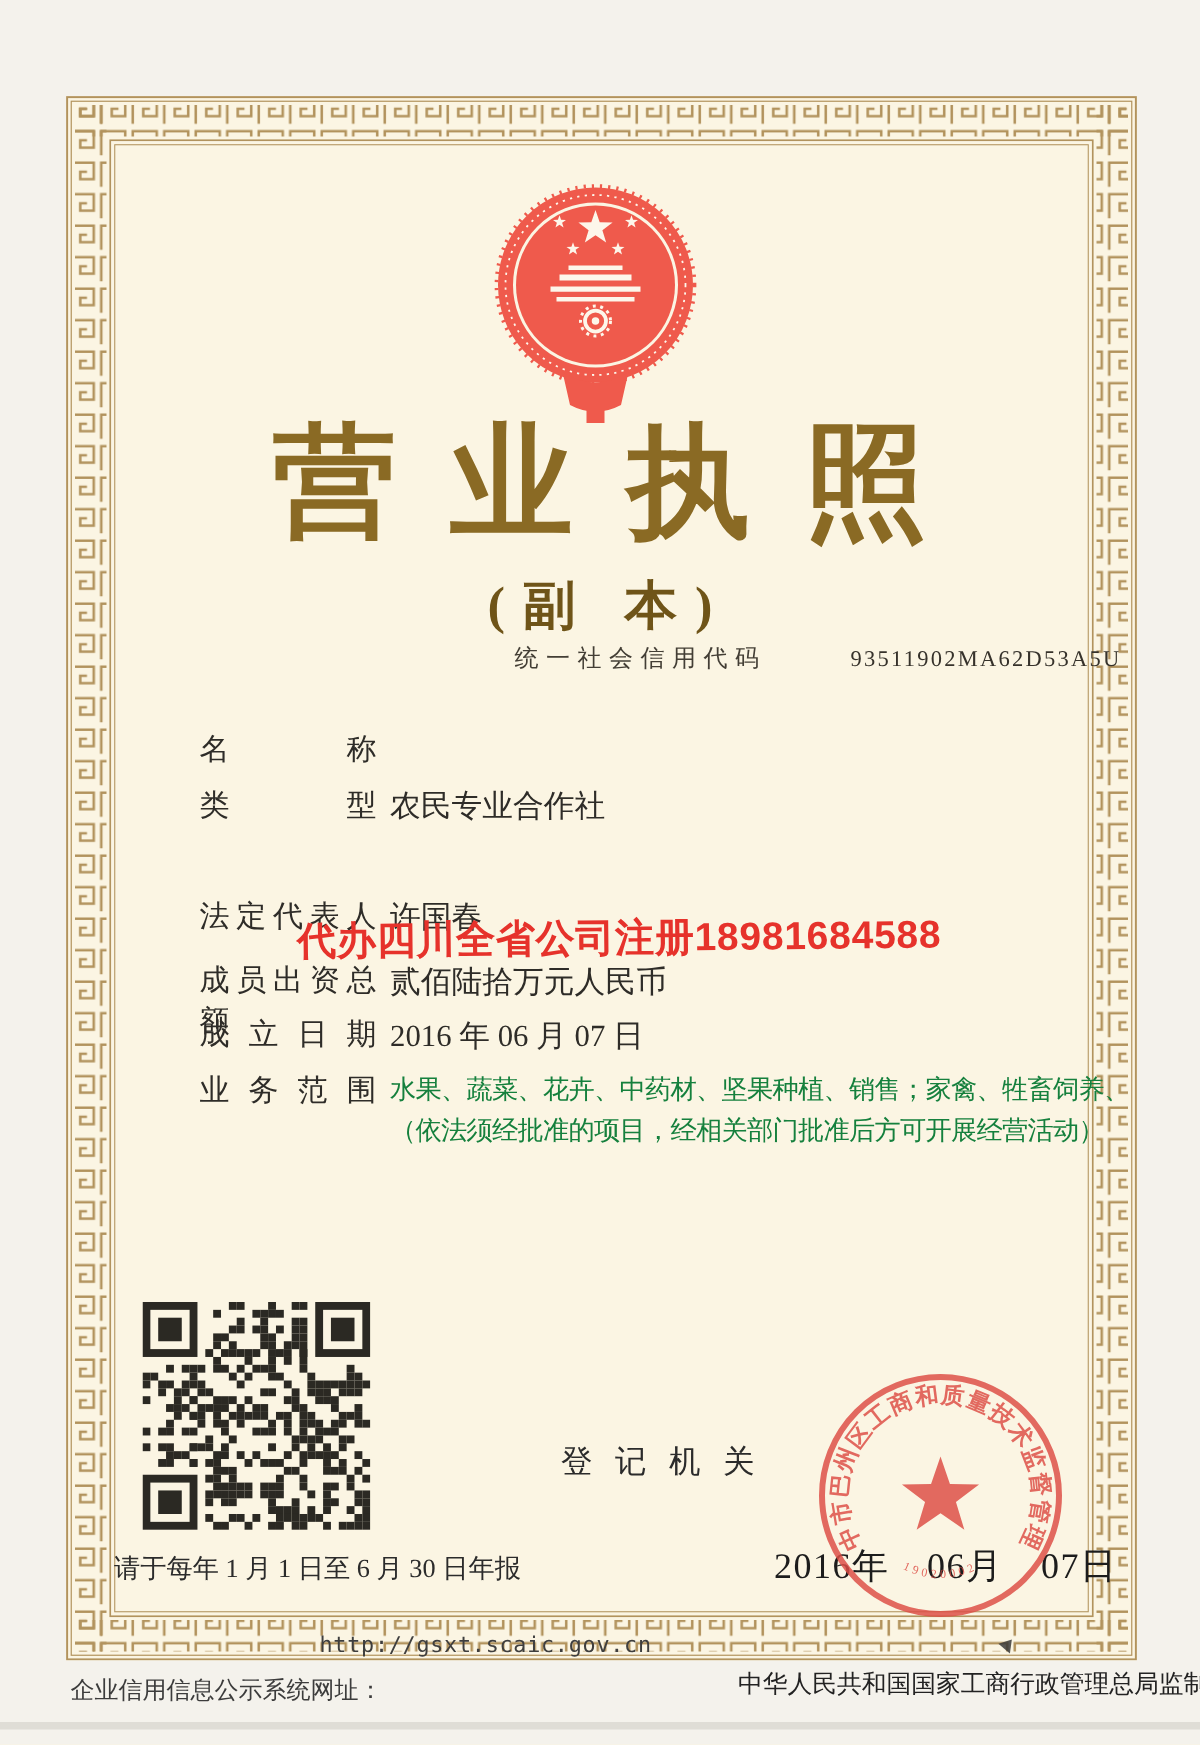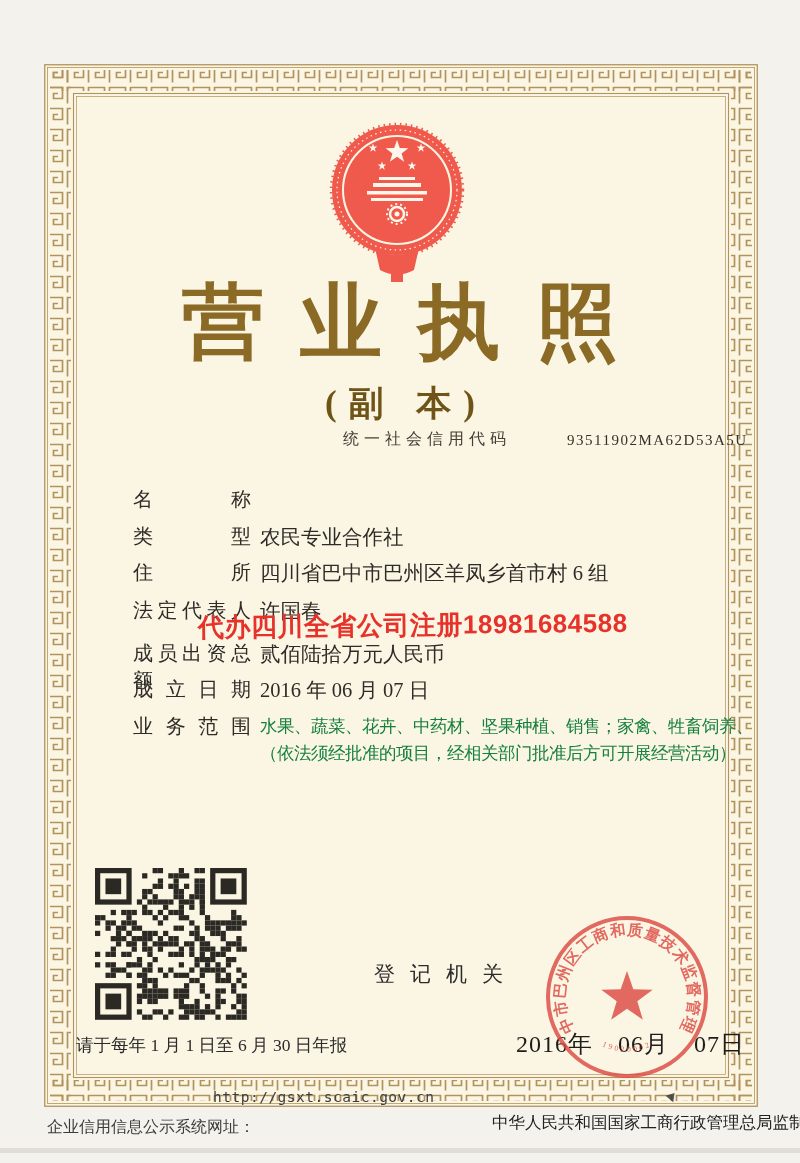--- a/index.html
+++ b/index.html
@@ -112,24 +112,20 @@
   <div class="subtitle">(副 本)</div>
   <div class="credit-label">统一社会信用代码</div>
   <div class="credit-code">93511902MA62D53A5U</div>
 
   <div class="row" style="top:486px">
     <span class="flabel">名称</span>
   </div>
   <div class="row" style="top:523px">
     <span class="flabel">类型</span>
     <span class="fvalue">农民专业合作社</span>
-  </div>
-  <div class="row" style="top:559px">
-    <span class="flabel">住所</span>
-    <span class="fvalue">四川省巴中市巴州区羊凤乡首市村 6 组</span>
   </div>
   <div class="row" style="top:597px">
     <span class="flabel">法定代表人</span>
     <span class="fvalue">许国春</span>
   </div>
   <div class="row" style="top:640px">
     <span class="flabel">成员出资总额</span>
     <span class="fvalue">贰佰陆拾万元人民币</span>
   </div>
   <div class="row" style="top:676px">

